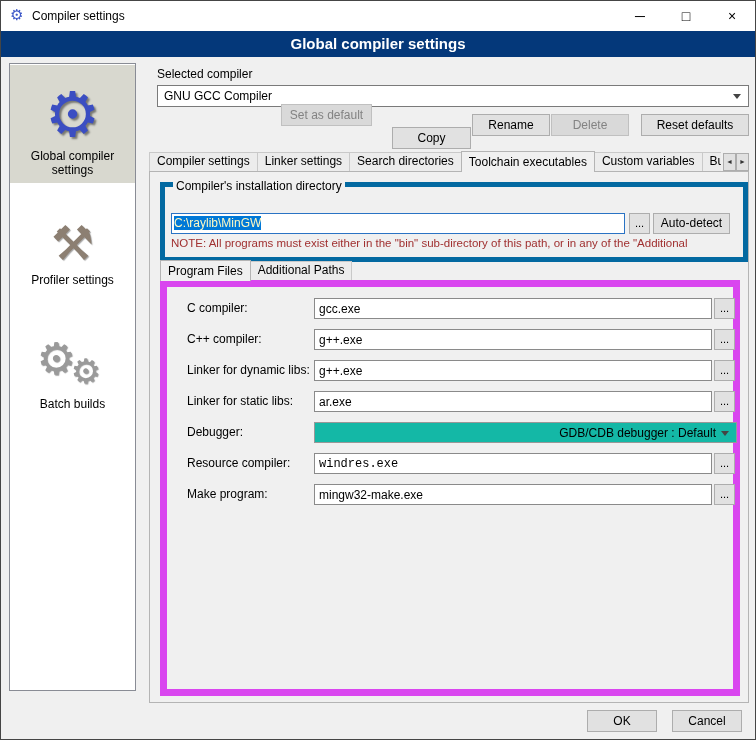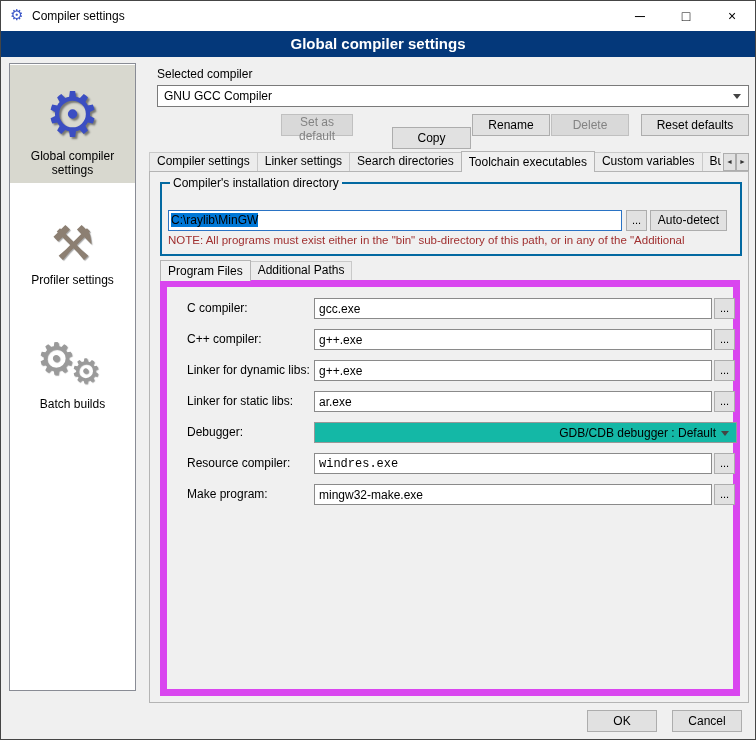--- a/index.html
+++ b/index.html
@@ -30,42 +30,42 @@
   .icon-gears .g1{position:absolute;left:4px;top:-4px;font-size:44px;}
   .icon-gears .g2{position:absolute;left:38px;top:14px;font-size:34px;}
 
   
   #sel-comp-label{position:absolute;left:156px;top:66px;}
   .combo{box-sizing:border-box;background:#fff;border:1px solid #7a7a7a;display:flex;align-items:center;padding:0 20px 0 6px;cursor:pointer;position:absolute;white-space:nowrap;}
   #compiler-combo{left:156px;top:84px;width:592px;height:22px;}
   .combo-arrow{position:absolute;right:7px;top:50%;margin-top:-2px;width:0;height:0;border-left:4px solid transparent;border-right:4px solid transparent;border-top:5px solid #444;}
   .btn{position:absolute;box-sizing:border-box;height:22px;background:#e1e1e1;border:1px solid #adadad;font-family:inherit;font-size:12px;text-align:center;cursor:pointer;padding:0;color:#000;}
   .btn.disabled{color:#838383;background:#d9d9d9;border-color:#c0c0c0;}
-  #btn-setdef{left:280px;top:113px;width:72px;}
+  #btn-setdef{left:280px;top:103px;width:91px;}
   #btn-copy{left:391px;top:113px;width:79px;margin-top:13px;}
   #btn-rename{left:471px;top:113px;width:78px;}
   #btn-delete{left:550px;top:113px;width:78px;}
   #btn-reset{left:640px;top:113px;width:108px;}
 
   
   .tabbar{position:absolute;left:148px;top:150px;width:572px;height:21px;display:flex;align-items:flex-end;overflow:hidden;z-index:5;}
   .tab{box-sizing:border-box;height:19px;line-height:17px;margin-bottom:1px;padding:0 7px;background:#ececec;border:1px solid #c9c9c9;border-bottom:none;white-space:nowrap;cursor:pointer;flex:0 0 auto;}
   .tab + .tab{margin-left:-1px;}
   .tab.active{height:21px;line-height:20px;margin-bottom:0;background:#f0f0f0;border-color:#b4b4b4;z-index:6;position:relative;}
   .tab.clip{max-width:36px;overflow:hidden;}
   .tab-scroll{position:absolute;top:152px;width:13px;height:18px;box-sizing:border-box;background:#e1e1e1;border:1px solid #adadad;font-size:7px;text-align:center;line-height:16px;padding:0;cursor:pointer;color:#333;font-family:inherit;}
   #tab-left{left:722px;}
   #tab-right{left:735px;}
 
   
   .panel{position:absolute;left:148px;top:170px;width:600px;height:532px;background:#f0f0f0;border:1px solid #b4b4b4;box-sizing:border-box;z-index:2;}
-  .groupbox{position:absolute;left:10px;top:10px;width:578px;height:70px;border:2px solid #0369a1;}
+  .groupbox{position:absolute;left:10px;top:10px;width:578px;height:70px;border:5px solid #0369a1;}
   .groupbox-title{position:absolute;left:8px;top:-8px;background:#f0f0f0;padding:0 3px;white-space:nowrap;}
   .dir-input{position:absolute;left:6px;top:26px;width:454px;height:21px;box-sizing:border-box;background:#fff;border:1px solid #2a73c4;line-height:19px;padding:0 2px;overflow:hidden;white-space:nowrap;cursor:text;}
-  .dir-input .sel{background:#0078d7;color:#000000;}
+  .dir-input .sel{background:#0078d7;color:#fef9c3;}
   .mini-btn{position:absolute;box-sizing:border-box;height:21px;background:#e1e1e1;border:1px solid #adadad;font-size:11px;text-align:center;line-height:17px;padding:0;cursor:pointer;font-family:inherit;color:#000;}
   #dir-browse{left:464px;top:26px;width:21px;}
   #autodetect{left:488px;top:26px;width:77px;font-size:12px;}
   .note{position:absolute;left:6px;top:50px;width:566px;color:#a03030;font-size:11.5px;white-space:nowrap;overflow:hidden;}
 
   
   .subtabbar{position:absolute;left:10px;top:88px;height:21px;display:flex;align-items:flex-end;z-index:4;}
   .subpanel{position:absolute;left:10px;top:108px;width:580px;height:416px;background:#f0f0f0;border:7px solid #d946ef;box-sizing:border-box;}
 
   

